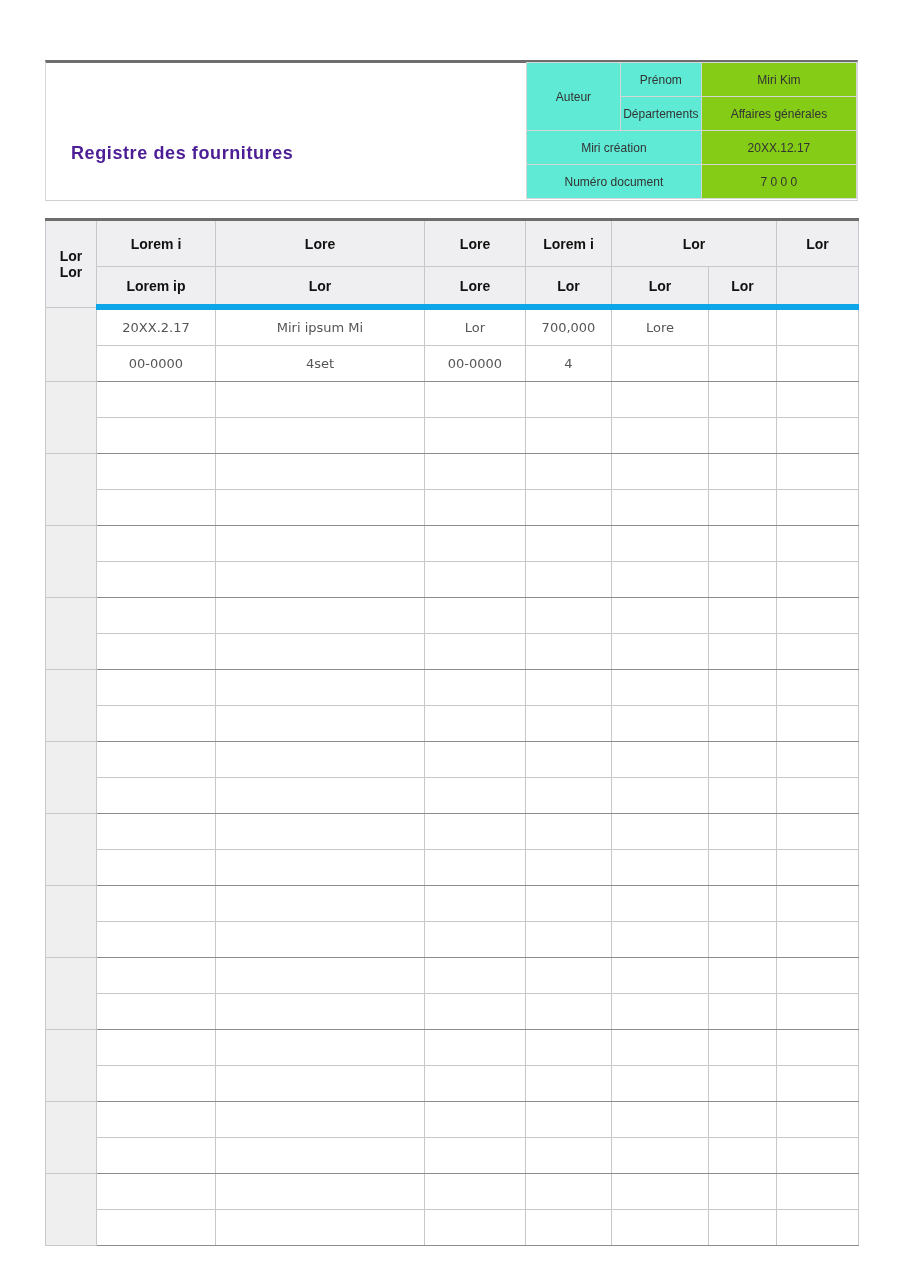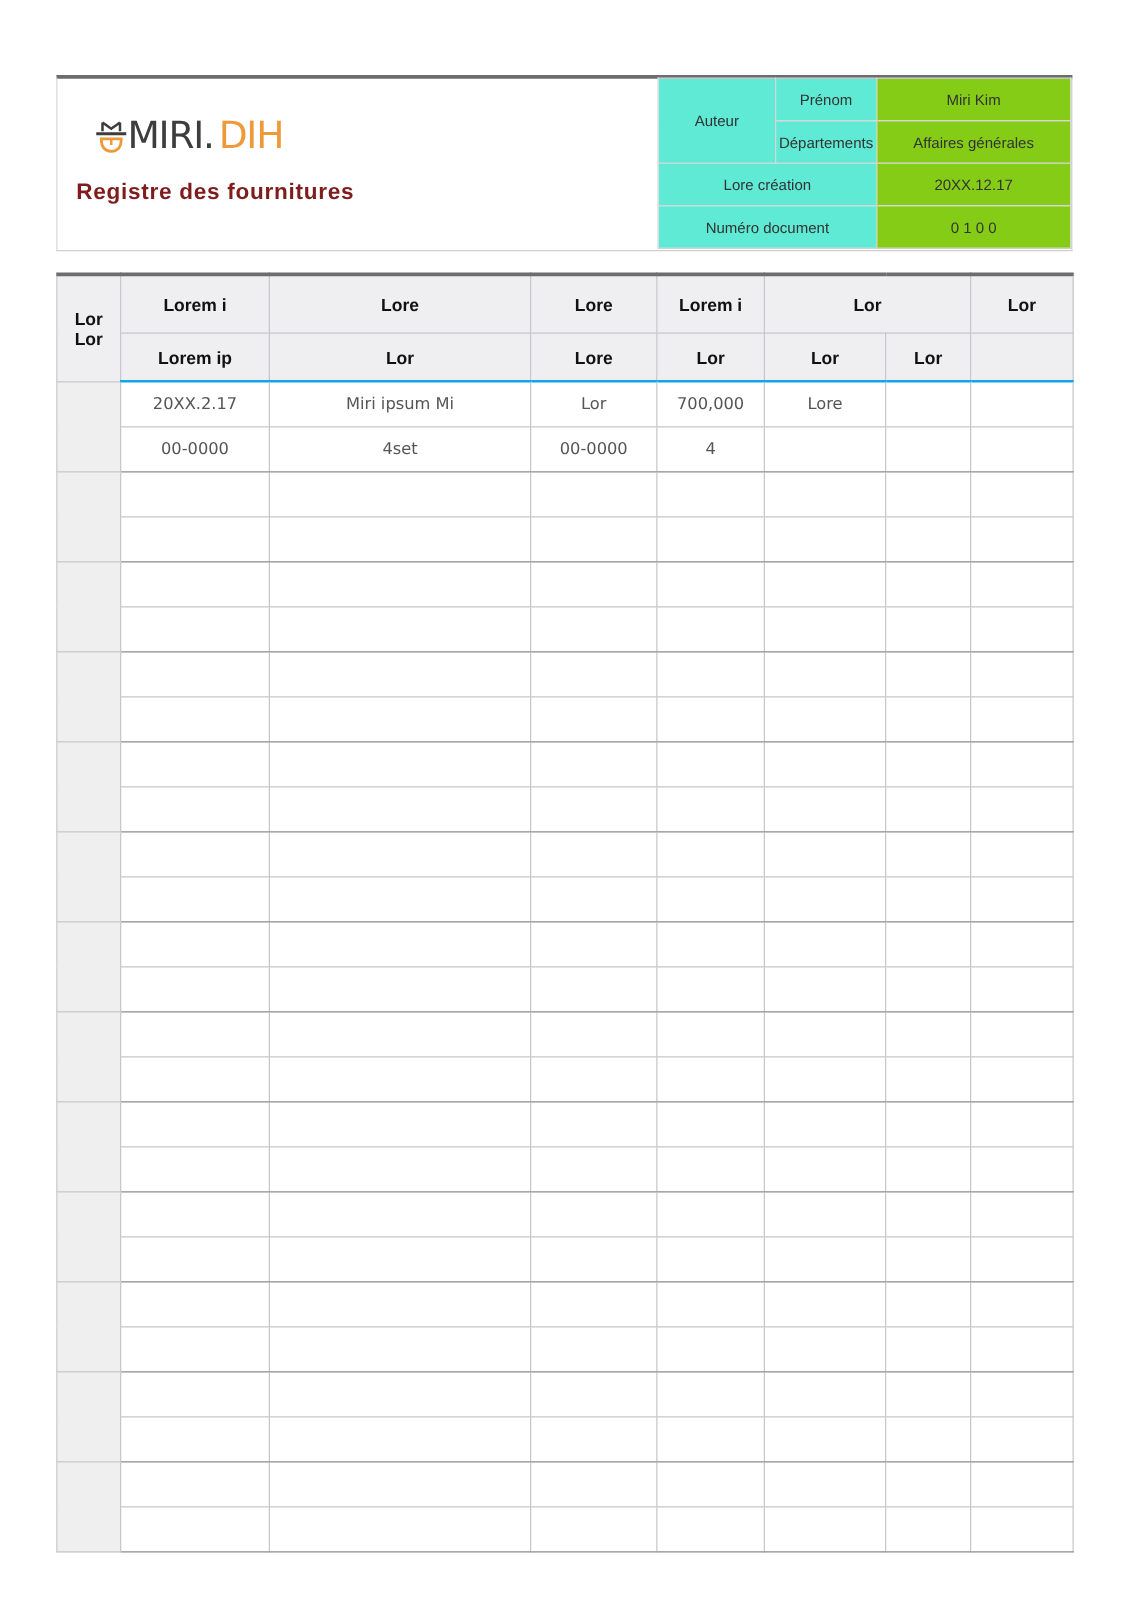--- a/index.html
+++ b/index.html
@@ -3,71 +3,59 @@
 <meta charset="utf-8">
 <style>
   html, body { margin:0; padding:0; background:#ffffff; }
   body { width:905px; height:1280px; position:relative; font-family:"Liberation Sans", sans-serif; color:#222; }
   .header-box { position:absolute; left:45px; top:60px; width:813px; height:141px; border-top:3px solid #6d6d6d; border-bottom:1px solid #cfcfcf; border-left:1px solid #d8d8d8; border-right:1px solid #d8d8d8; box-sizing:border-box; }
   .logo { position:absolute; left:30px; top:28px; display:flex; align-items:center; height:36px; }
   .logo svg { display:block; }
   .logo-text { font-family:"DejaVu Sans", sans-serif; font-size:30px; letter-spacing:-1px; line-height:36px; }
   .logo-miri { color:#3d3d3d; }
   .logo-dih { color:#ef9a3a; margin-left:4px; }
-  .doc-title { position:absolute; left:15px; top:80px; font-size:18px; font-weight:bold; letter-spacing:0.6px; color:#7f1d1d; }
+  .doc-title { position:absolute; left:25px; top:80px; font-size:18px; font-weight:bold; letter-spacing:0.6px; color:#4c1d95; }
   .meta { position:absolute; left:480px; top:-1px; border-collapse:collapse; font-size:12px; color:#333; }
   .meta td { border:1px solid #d6d6d6; text-align:center; padding:0; height:33px; }
   .meta .lbl { background:#5eead4; }
   .meta .val { background:#84cc16; }
   .main { position:absolute; left:45px; top:218px; width:813px; border-collapse:collapse; table-layout:fixed; border-top:3px solid #6d6d6d; }
   .main th, .main td { border:1px solid #c8c8cc; text-align:center; padding:0; font-size:14px; }
   .main thead th { background:#efeff1; font-weight:bold; color:#111; height:45px; }
   .main thead tr.sub th { height:37px; }
-  .main thead tr:last-child th { border-bottom:2px solid #0ea5e9; }
+  .main thead tr:last-child th { border-bottom:6px solid #0ea5e9; }
   .main tbody td { height:35px; color:#555; font-family:"DejaVu Sans", sans-serif; font-size:13px; background:#fff; }
   .main tbody td.idx { background:#efefef; }
   .main tbody tr.grp-end td { border-bottom:1px solid #8c8c8c; }
   .main { border-left:1px solid #8c8c8c; border-right:1px solid #8c8c8c; border-bottom:1px solid #8c8c8c; }
 </style>
 </head>
 <body>
 
 <div class="header-box">
-  <div class="logo">
-    <span>
-      <svg width="26" height="30" viewBox="0 0 26 30">
-        <path d="M6 4 L6 11 M6 4 L13 9 L20 4 M20 4 L20 11" stroke="#3d3d3d" stroke-width="2" fill="none"></path>
-        <line x1="1" y1="13" x2="25" y2="13" stroke="#3d3d3d" stroke-width="2.5"></line>
-        <path d="M5 17 L21 17 Q21 27 13 27 Q5 27 5 17 Z" stroke="#ef9a3a" stroke-width="2.2" fill="none"></path>
-        <line x1="13" y1="17" x2="13" y2="22" stroke="#ef9a3a" stroke-width="2"></line>
-      </svg>
-    </span>
-    <span class="logo-text logo-miri">MIRI.</span>
-    <span class="logo-text logo-dih">DIH</span>
-  </div>
   <div class="doc-title">Registre des fournitures</div>
 
   <table class="meta">
     <tbody>
         <tr>
       <td class="lbl" rowspan="2" style="width:94px;">Auteur</td>
       <td class="lbl" style="width:80px;">Prénom</td>
       <td class="val" style="width:156px;">Miri Kim</td>
     </tr>
     <tr>
       <td class="lbl">Départements</td>
       <td class="val">Affaires générales</td>
     </tr>
     <tr>
-      <td class="lbl" colspan="2">Lore création</td>
+      <td class="lbl" colspan="2">Miri création</td>
       <td class="val">20XX.12.17</td>
     </tr>
     <tr>
       <td class="lbl" colspan="2">Numéro document</td>
-      <td class="val">0 1 0 0</td>
+      <td class="val">7 0 0 0</td>
     </tr>
   </tbody>
     </table>
 </div>
 
 <table class="main">
   <colgroup>
     <col style="width:51px">
       <col style="width:119px">
       <col style="width:209px">

